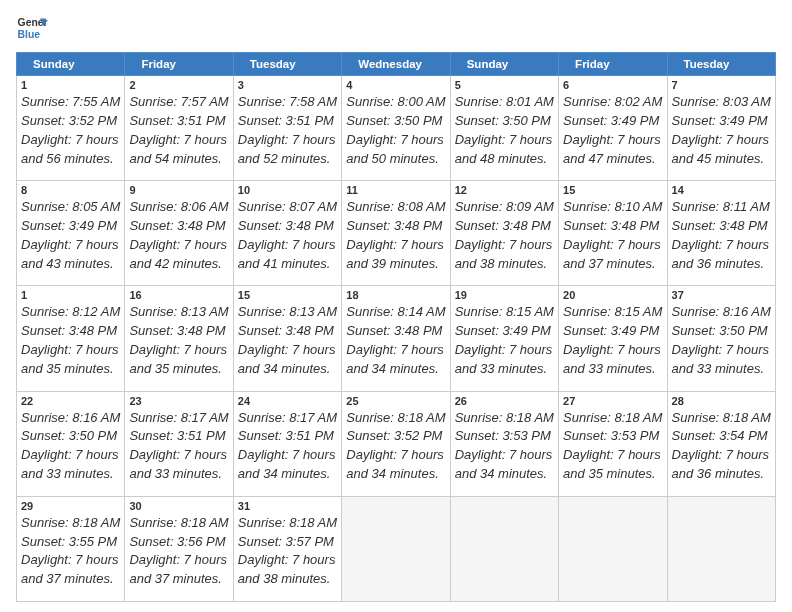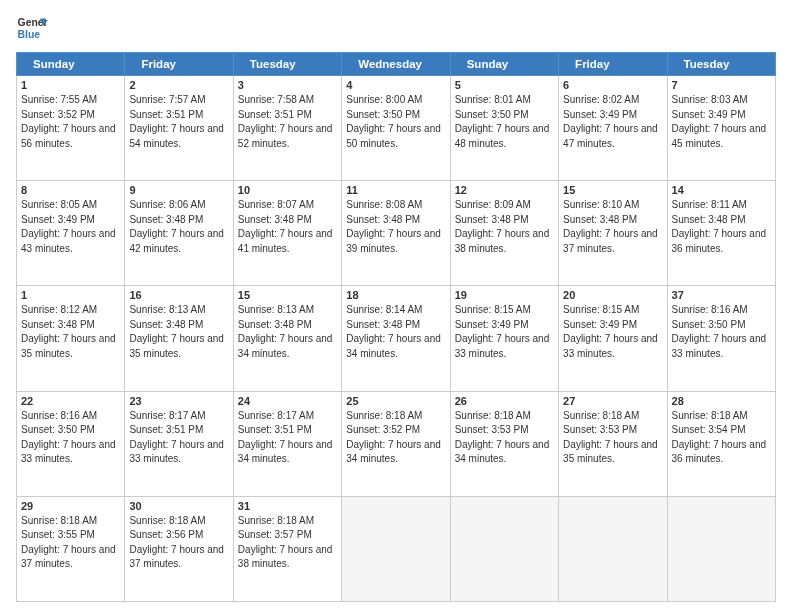--- a/index.html
+++ b/index.html
@@ -72,23 +72,24 @@
     .calendar td.empty {
       background: #f5f5f5;
     }
     .day-num {
       font-size: 11px;
       font-weight: bold;
       display: block;
       margin-bottom: 2px;
     }
     .day-info {
-      font-size: 10px;
+      font-size: 13px;
       line-height: 1.45;
       color: #333;
+      font-style: italic;
     }
     table {
       width: 100%;
       border-collapse: collapse;
     }
   </style>
 </head>
 <body>
 
 <div class="page">

